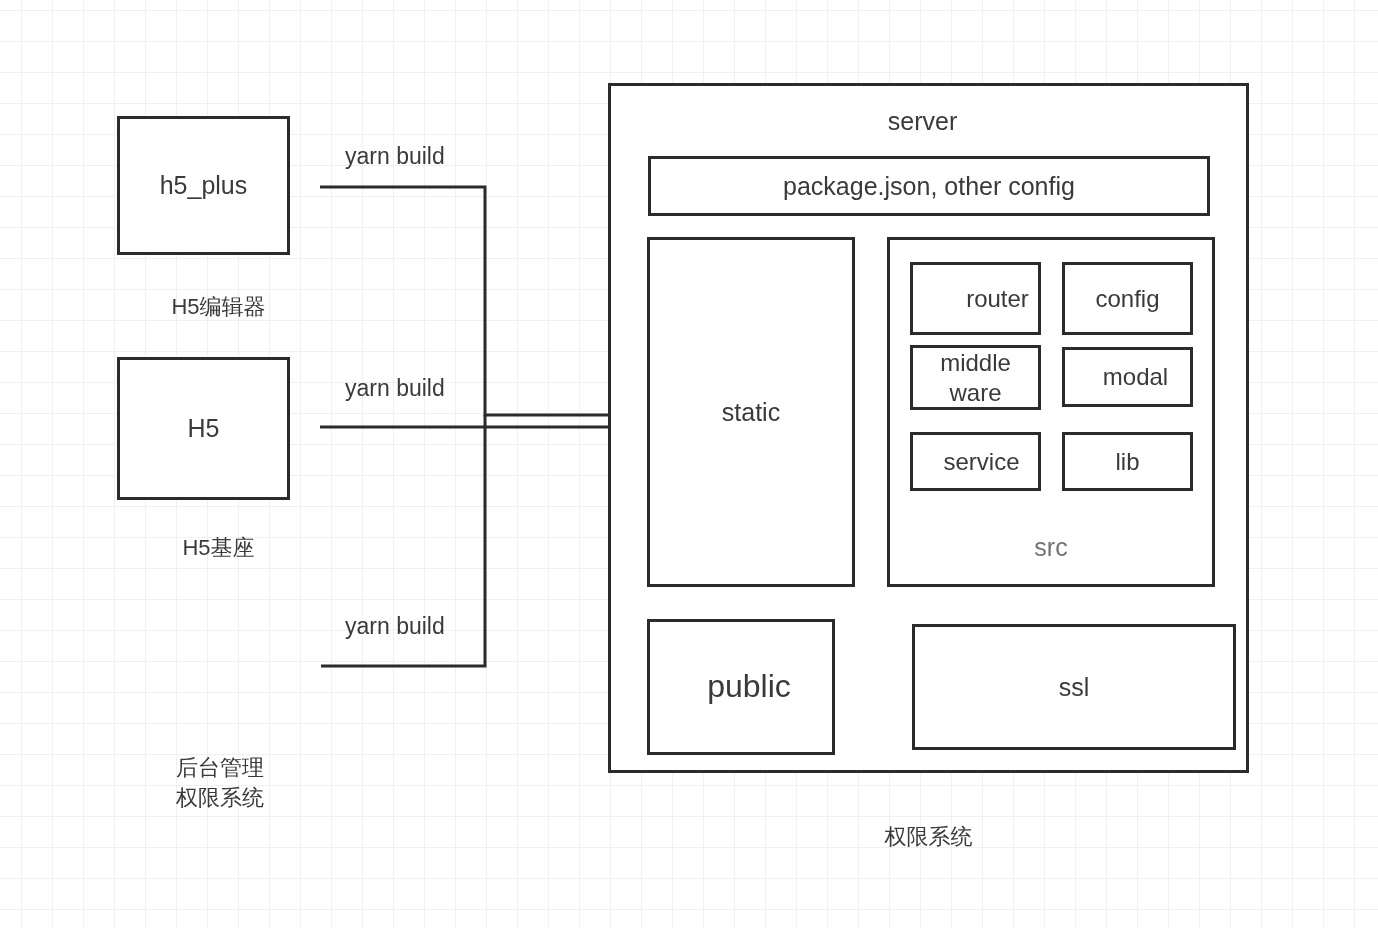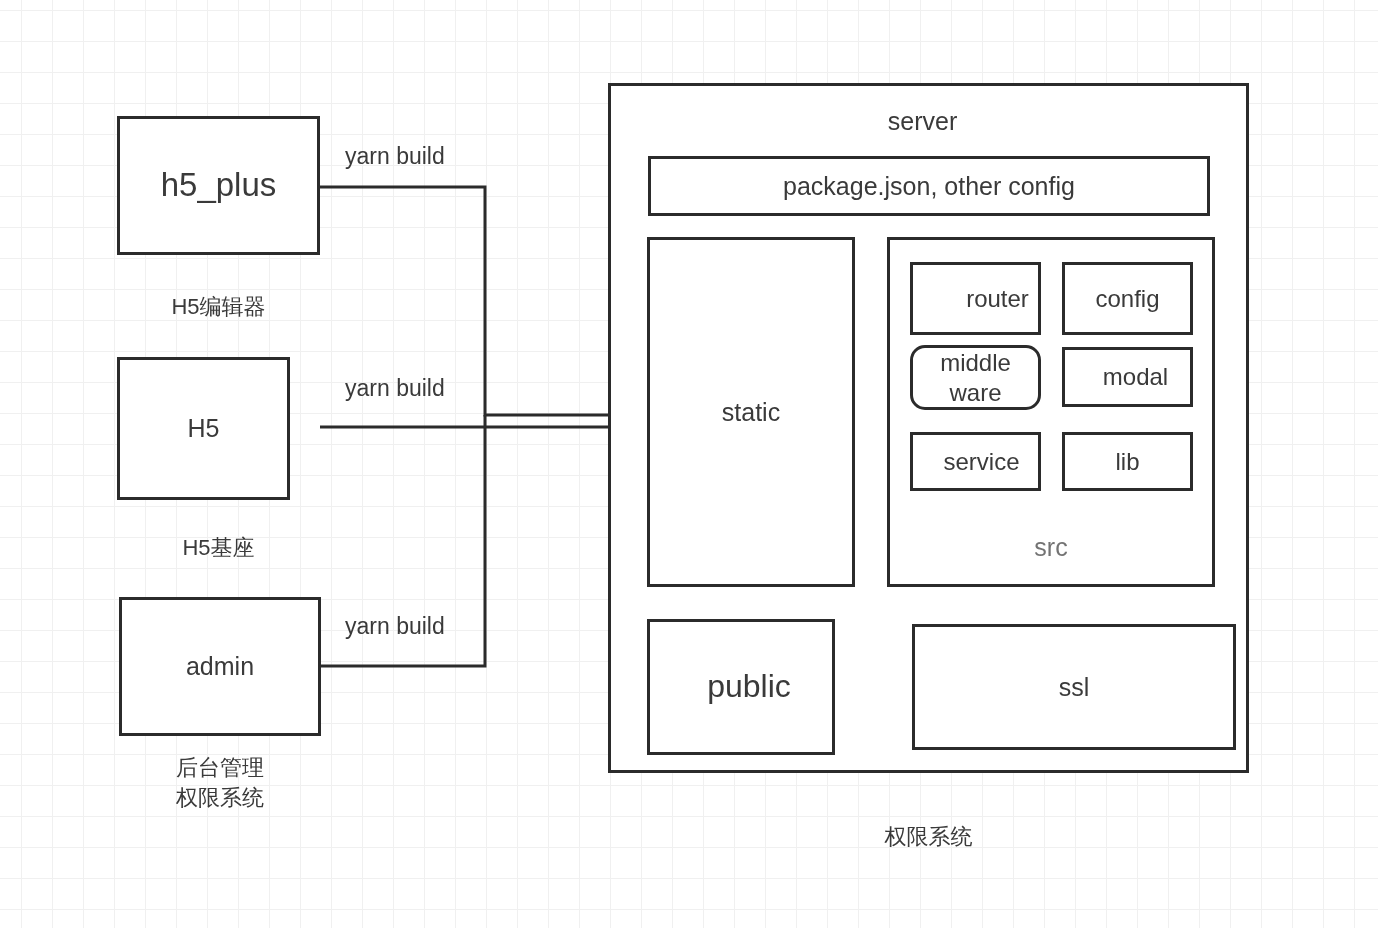--- a/index.html
+++ b/index.html
@@ -35,21 +35,21 @@
     text-align: center;
     line-height: 1.22;
   }
 
   .node-label {
     display: block;
     white-space: pre-line;
   }
 
   
-  .box-h5plus { left: 117px; top: 116px; width: 203px; height: 139px; font-size: 33px; }
+  .box-h5plus { left: 117px; top: 116px; width: 173px; height: 139px; font-size: 25px; }
   .box-h5     { left: 117px; top: 357px; width: 173px; height: 143px; font-size: 25px; }
   .box-admin  { left: 119px; top: 597px; width: 202px; height: 139px; font-size: 25px; }
 
   
   .box-server {
     left: 608px; top: 83px; width: 641px; height: 690px;
     display: block;
   }
   .server-title {
     position: absolute;
@@ -67,21 +67,21 @@
     position: absolute;
     left: 0; right: 0;
     bottom: 22px;
     text-align: center;
     font-size: 25px;
     color: #737373;
   }
 
   .box-router  { left: 910px; top: 262px; width: 131px; height: 73px; font-size: 24px; padding-left: 44px; }
   .box-config  { left: 1062px; top: 262px; width: 131px; height: 73px; font-size: 24px; }
-  .box-middle  { left: 910px; top: 345px; width: 131px; height: 65px; font-size: 24px; border-radius: 15px; }
+  .box-middle  { left: 910px; top: 345px; width: 131px; height: 65px; font-size: 24px; }
   .box-modal   { left: 1062px; top: 347px; width: 131px; height: 60px; font-size: 24px; padding-left: 16px; }
   .box-service { left: 910px; top: 432px; width: 131px; height: 59px; font-size: 24px; padding-left: 12px; }
   .box-lib     { left: 1062px; top: 432px; width: 131px; height: 59px; font-size: 24px; }
 
   .box-public { left: 647px; top: 619px; width: 188px; height: 136px; font-size: 32px; padding-left: 16px; }
   .box-ssl    { left: 912px; top: 624px; width: 324px; height: 126px; font-size: 25px; }
 
   
   .caption {
     position: absolute;
@@ -139,23 +139,20 @@
   </div>
   <div class="caption cap-h5plus">H5编辑器</div>
   <div class="edge-label lbl-h5plus">yarn build</div>
 
   <div class="node box-h5">
     <span class="node-label">H5</span>
   </div>
   <div class="caption cap-h5">H5基座</div>
   <div class="edge-label lbl-h5">yarn build</div>
 
-  <div class="node box-admin">
-    <span class="node-label">admin</span>
-  </div>
   <div class="caption cap-admin">后台管理
 权限系统</div>
   <div class="edge-label lbl-admin">yarn build</div>
 
   <div class="node box-server">
     <div class="server-title">server</div>
   </div>
 
   <div class="node box-static">
     <span class="node-label">static</span>

